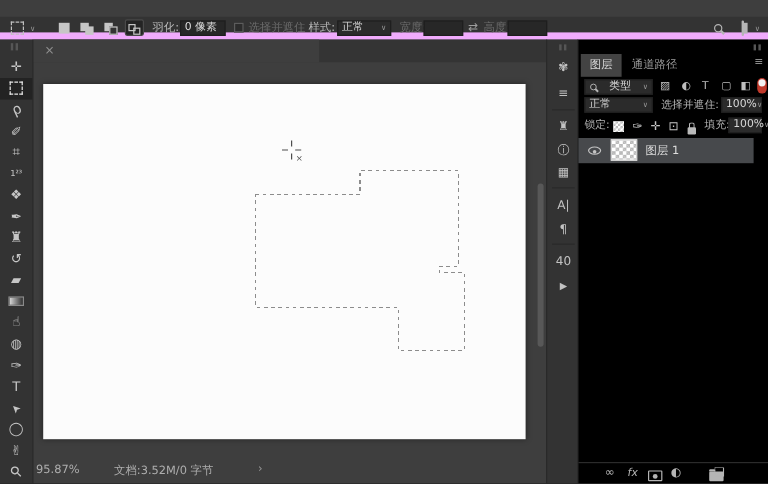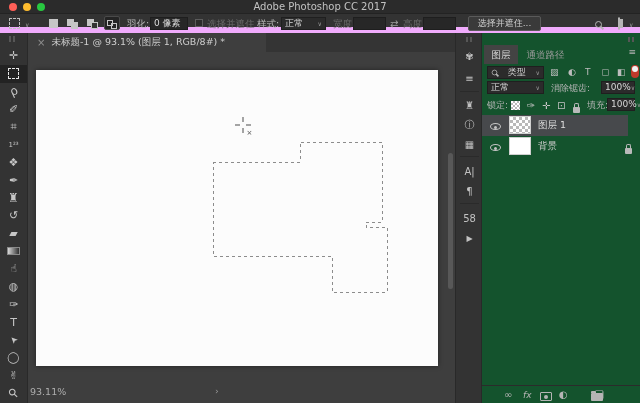--- a/index.html
+++ b/index.html
@@ -61,21 +61,21 @@
   .vscroll{left:448px;top:153px;width:5px;height:136px;background:#585858;border-radius:2.5px}
   .statustext{font-size:9.5px;color:#adadad}
 
   
   .dockstrip{left:455px;top:33px;width:27px;height:370px;background:#333;border-left:1px solid #292929;border-right:1px solid #292929}
   .dgrip{left:10px;top:4px;width:6px;height:5px;border-left:2px solid #565656;border-right:2px solid #565656}
   .dicon{left:0;width:27px;height:14px;display:flex;align-items:center;justify-content:center;font-size:10px;color:#c2c2c2}
   .dsep{left:4px;width:19px;height:1px;background:#2a2a2a}
 
   
-  .rightdock{left:482px;top:33px;width:158px;height:370px;background:#14532d}
+  .rightdock{left:482px;top:33px;width:158px;height:370px;background:#000000}
   .rgrip{right:6px;top:4px;width:6px;height:5px;border-left:2px solid #565656;border-right:2px solid #565656}
   .tabsrow{left:0;top:12px;width:158px;height:19px}
   .ptab{position:absolute;top:0;height:19px;line-height:19px;text-align:center;font-size:9.5px;width:34px;color:#9c9c9c}
   .ptab.active{background:#434343;color:#dadada}
   .pmenu{right:4px;top:2px;font-size:9px;color:#b5b5b5}
   .ficon{position:absolute;top:33px;font-size:9px;color:#bdbdbd;line-height:13px}
   .ftoggle{left:149px;top:32px;width:8px;height:13px;border-radius:4px;position:absolute}
   .ftoggle::after{content:"";position:absolute;left:1px;top:1px;width:6px;height:6px;border-radius:50%;background:#f2f2f2}
   .rowlbl{font-size:9px;color:#b5b5b5;line-height:13px}
   .checker{background-color:#fff;background-image:
@@ -99,26 +99,20 @@
   .maskicon{position:relative;display:inline-block;width:12px;height:9px;border:1px solid #b5b5b5;border-radius:1px;margin-top:2px}
   .maskicon::after{content:"";position:absolute;left:3px;top:1.5px;width:4px;height:4px;border-radius:50%;background:#b5b5b5}
   .foldericon{position:relative;display:inline-block;width:12px;height:8px;background:#b5b5b5;border-radius:1px;margin-top:4px}
   .foldericon::before{content:"";position:absolute;top:-2px;left:0;width:5px;height:2px;background:#b5b5b5;border-radius:1px 1px 0 0}
 </style>
 </head>
 <body>
 
 <div class="app">
 
-  <div class="abs titlebar">
-    <span class="abs tl" style="left: 9px; background-color: rgb(255, 95, 87);"></span>
-    <span class="abs tl" style="left: 23px; background-color: rgb(254, 188, 46);"></span>
-    <span class="abs tl" style="left: 37px; background-color: rgb(40, 200, 64);"></span>
-    <div class="abs titletext">Adobe Photoshop CC 2017</div>
-  </div>
 
   <div class="abs optionsbar">
     <span class="abs presetsq" style="left:9px;top:4px"></span>
     <span class="abs chev" style="left:25px;top:7px">∨</span>
 
     <span class="abs mode" style="left:46px;top:3px"><span class="sq" style="width:9px;height:9px;margin:2px 0 0 3px"></span></span>
     <span class="abs mode" style="left:66px;top:3px">
         <span class="sq abs" style="width:7px;height:7px;left:1px;top:2px"></span>
         <span class="sq abs" style="width:7px;height:7px;left:5px;top:5px"></span>
       </span>
@@ -142,21 +136,20 @@
         <span>正常</span>
         <span class="chev">∨</span>
       </span>
 
     <span class="abs lbl disabled" style="left:333px">宽度:</span>
     <span class="abs inputbox" style="left:353px;top:3px;width:33px"></span>
     <span class="abs" style="left:390px;top:4px;font-size:10px;color:#9e9e9e">⇄</span>
     <span class="abs lbl disabled" style="left:403px">高度:</span>
     <span class="abs inputbox" style="left:423px;top:3px;width:33px"></span>
 
-    <span class="abs maskbtn" style="left:468px;top:2px">选择并遮住...</span>
 
     <span class="abs searchicon" style="left:595px;top:5px"></span>
     <span class="abs wsicon" style="left:611px;top:4px"></span>
     <span class="abs chev" style="left:629px;top:7px">∨</span>
   </div>
 
   <div class="abs toolbar">
     <span class="abs tgrip"></span>
     <div class="tools">
       <div class="tool">
@@ -218,40 +211,40 @@
         </div>
       <div class="tool">
           <span class="g-zoom">⚲</span>
         </div>
     </div>
   </div>
 
   <div class="abs tabbar">
     <div class="doctab">
       <span class="tabclose">×</span>
-      <span class="tabtitle">未标题-1 @ 93.1% (图层 1, RGB/8#) *</span>
     </div>
   </div>
 
   <div class="abs docbg"></div>
   <div class="abs canvas">
     <svg width="402" height="296">
       <polygon points="177,92 264,92 264,72 346,72 346,152 330,152 330,157 351,157 351,222 296,222 296,186 177,186" fill="none" stroke="#8c8c8c" stroke-width="1" stroke-dasharray="3,3" shape-rendering="crispEdges"></polygon>
       <g stroke="#4d4d4d" stroke-width="1" transform="translate(207,55)">
         <line x1="-8" y1="0" x2="-3" y2="0"></line>
           <line x1="3" y1="0" x2="8" y2="0"></line>
         <line x1="0" y1="-8" x2="0" y2="-3"></line>
           <line x1="0" y1="3" x2="0" y2="8"></line>
         <text x="3.5" y="9.5" font-size="7" fill="#4d4d4d" stroke="none">×</text>
       </g>
     </svg>
   </div>
   <div class="abs vscroll"></div>
 
-  <span class="abs statustext" style="left:30px;top:386px">93.11%</span>
+  <span class="abs statustext" style="left:30px;top:386px">95.87%</span>
+  <span class="abs statustext" style="left:95px;top:386px">文档:3.52M/0 字节</span>
   <span class="abs statustext" style="left:215px;top:385px;color:#969696">›</span>
 
   <div class="abs dockstrip">
     <span class="abs dgrip"></span>
     <div class="abs dicon" style="top:16px">
         <span>✾</span>
       </div>
     <div class="abs dicon" style="top:38px">
         <span>≡</span>
       </div>
@@ -267,21 +260,21 @@
       </div>
     <div class="abs dsep" style="top:123px"></div>
     <div class="abs dicon" style="top:131px">
         <span>A|</span>
       </div>
     <div class="abs dicon" style="top:151px">
         <span>¶</span>
       </div>
     <div class="abs dsep" style="top:170px"></div>
     <div class="abs dicon" style="top:178px">
-        <span>58</span>
+        <span>40</span>
       </div>
     <div class="abs dicon" style="top:198px;font-size:8px">
         <span>▶</span>
       </div>
   </div>
 
   <div class="abs rightdock">
     <span class="abs rgrip"></span>
 
     <div class="abs tabsrow">
@@ -302,21 +295,21 @@
     <span class="ficon" style="left:103px">T</span>
     <span class="ficon" style="left:119px">▢</span>
     <span class="ficon" style="left:135px">◧</span>
     <span class="ftoggle" style="background-color: rgb(192, 57, 43);"></span>
 
     
     <span class="abs ddbox" style="left:5px;top:48px;width:57px">
       <span>正常</span>
       <span class="chev">∨</span>
     </span>
-    <span class="abs rowlbl" style="left:69px;top:49px">消除锯齿:</span>
+    <span class="abs rowlbl" style="left:69px;top:49px">选择并遮住:</span>
     <span class="abs ddbox" style="left:119px;top:48px;width:34px">
       <span>100%</span>
       <span class="chev">∨</span>
     </span>
 
     
     <span class="abs rowlbl" style="left:5px;top:66px">锁定:</span>
     <span class="abs checker small" style="left:29px;top:68px;width:9px;height:9px"></span>
     <span class="lrow-ic" style="left:45px">✑</span>
     <span class="lrow-ic" style="left:60px">✛</span>
@@ -327,26 +320,20 @@
       <span>100%</span>
       <span class="chev">∨</span>
     </span>
 
     
     <div class="abs layerrow selected" style="top:82px">
       <span class="abs eye" style="left:8px;top:6px"></span>
       <span class="thumb checker"></span>
       <span class="lname">图层 1</span>
     </div>
-    <div class="abs layerrow" style="top:103px">
-      <span class="abs eye" style="left:8px;top:6px"></span>
-      <span class="thumb" style="background:#fff"></span>
-      <span class="lname" style="color:#c9c9c9">背景</span>
-      <span class="abs lockicon" style="left:129px;top:9px"></span>
-    </div>
 
     
     <div class="abs bottombar">
       <span class="bicon" style="left:22px">∞</span>
       <span class="bicon fxtxt" style="left:41px;top:4px">fx</span>
       <span class="bicon maskicon" style="left:58px"></span>
       <span class="bicon" style="left:77px">◐</span>
       <span class="bicon foldericon" style="left:94px"></span>
       <span class="bicon" style="left:113px">❏</span>
       

